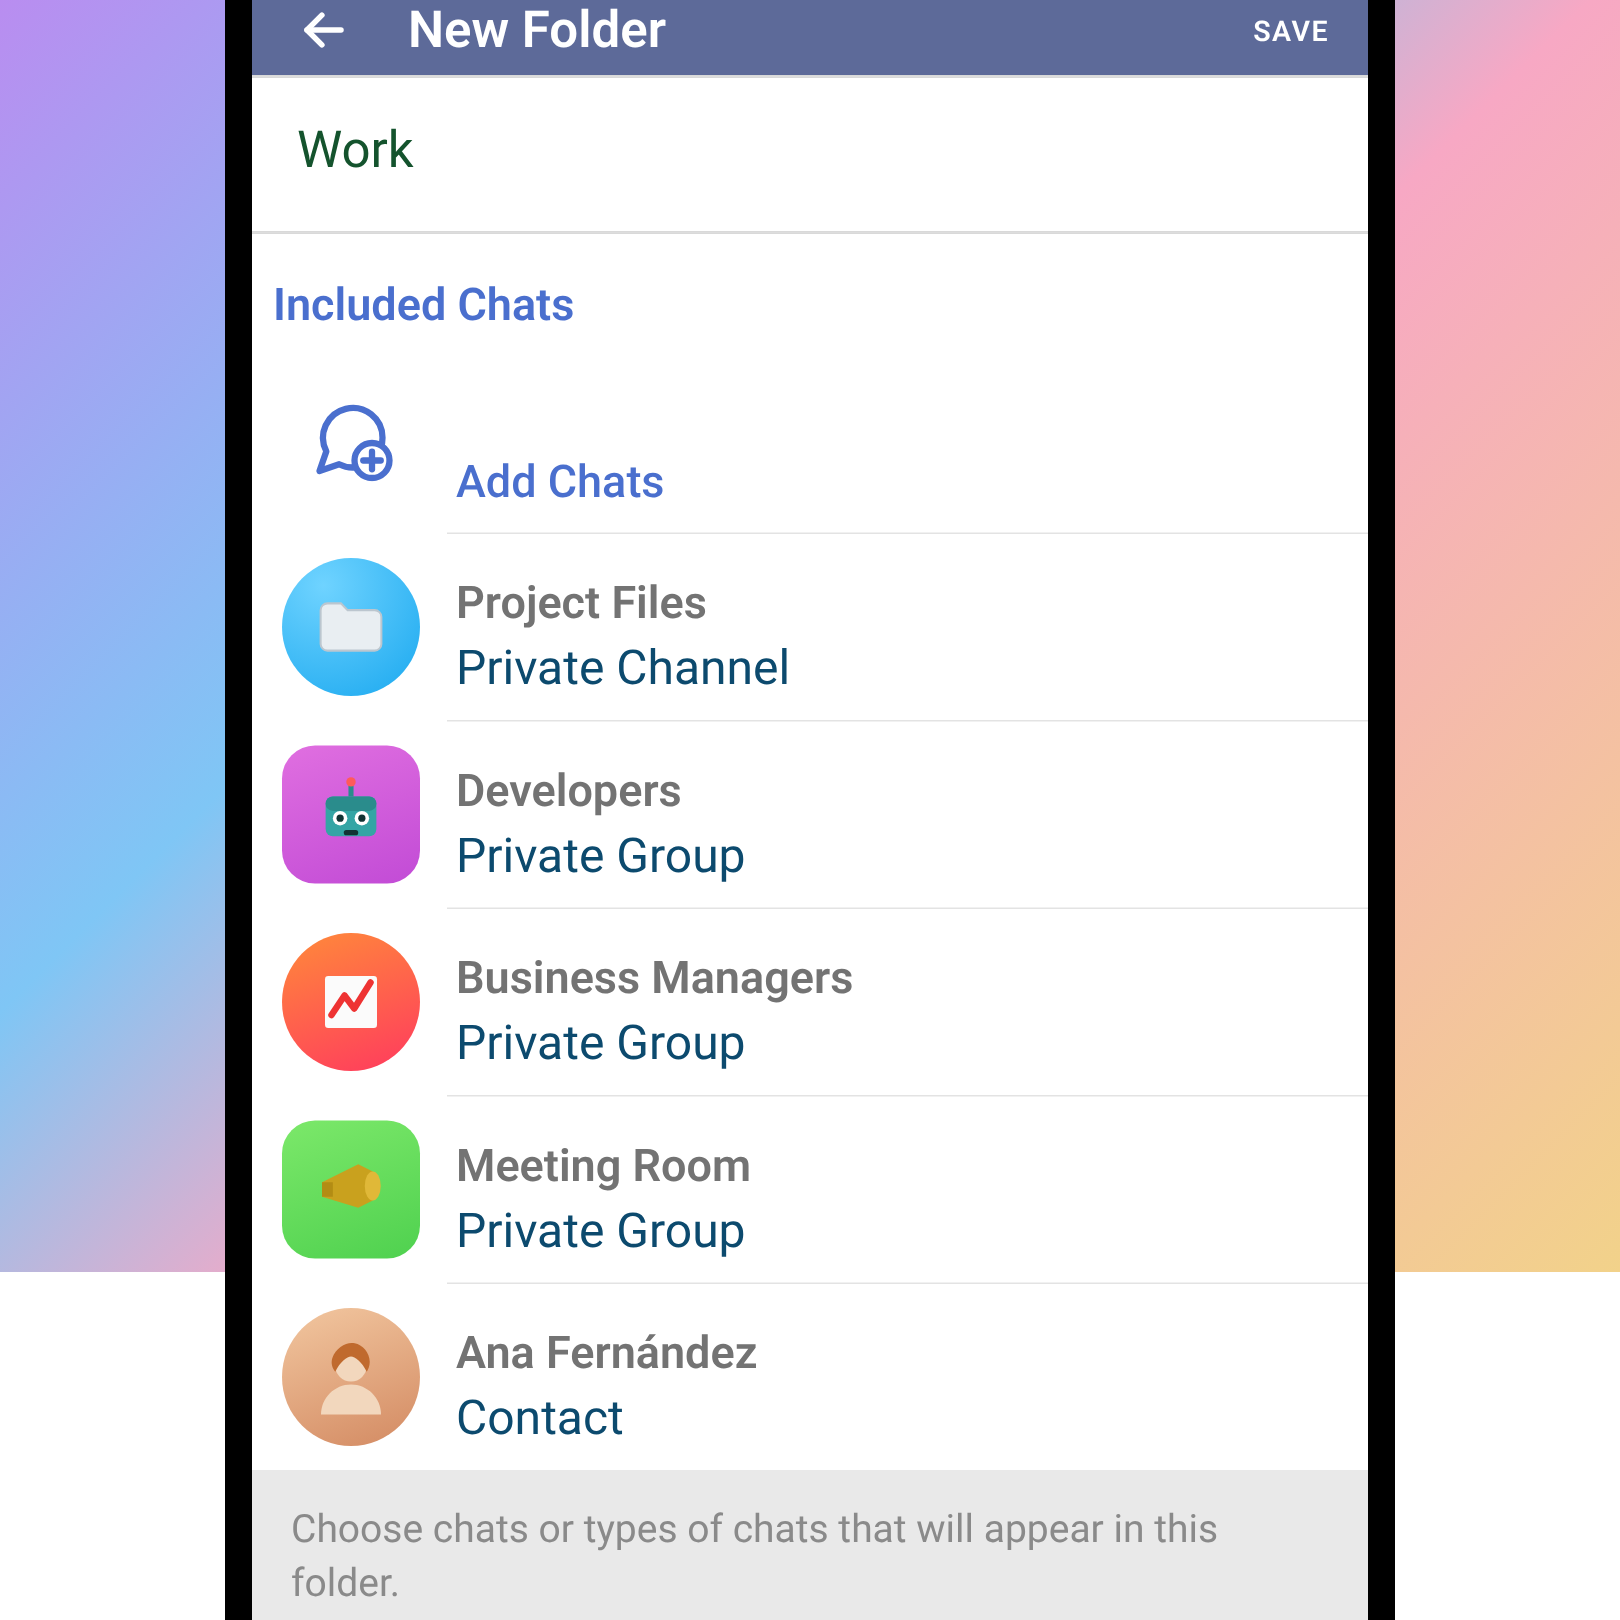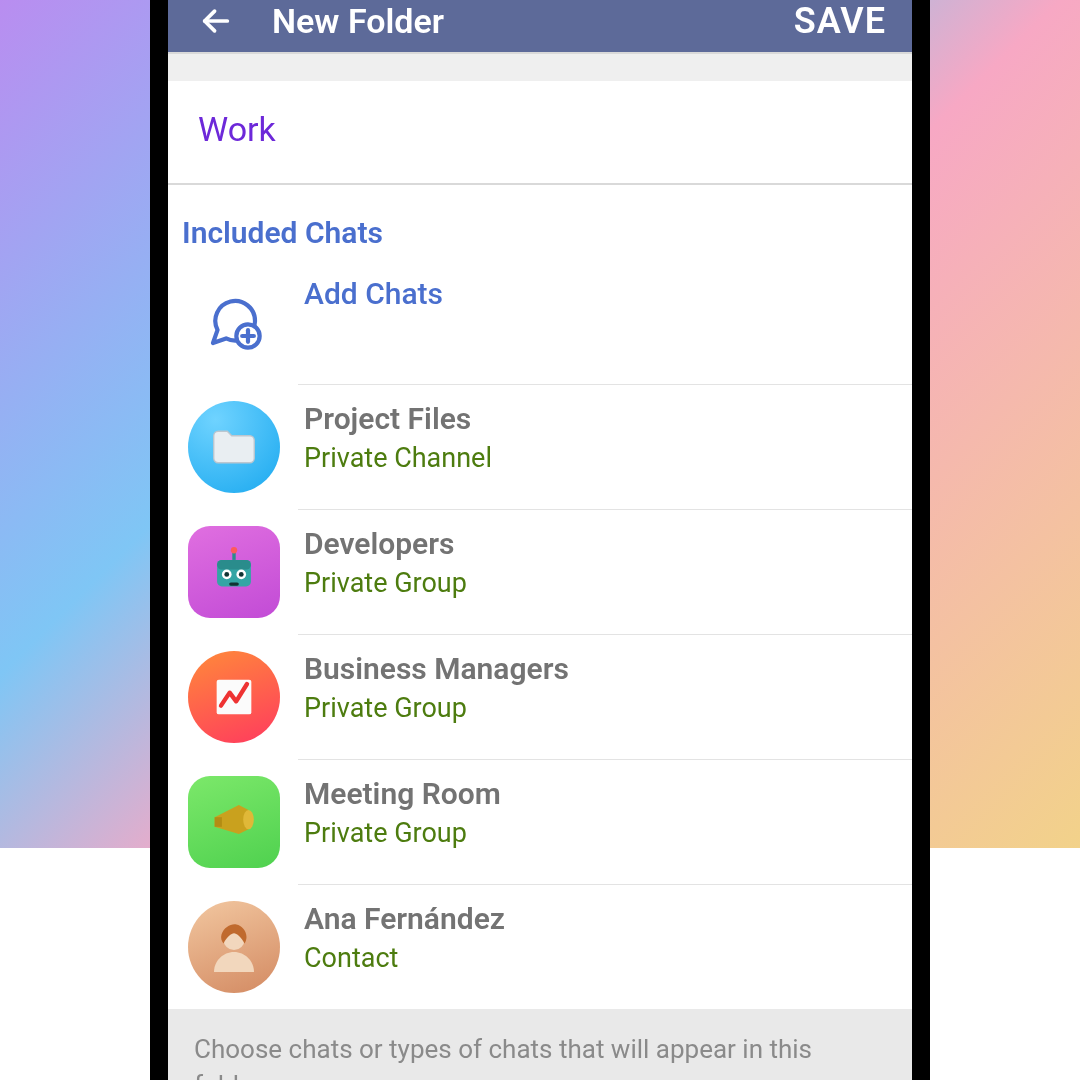--- a/index.html
+++ b/index.html
@@ -23,49 +23,49 @@
   }
   .titlebar {
     background: #5d6a99;
     height: 78px;
     display: flex; align-items: center;
     color: #fff;
     padding: 0 20px 10px 20px;
   }
   .titlebar .back { width: 56px; display:flex; align-items:center; justify-content:center; }
   .titlebar .title { flex: 1; font-size: 34px; font-weight: 600; padding-left: 28px; }
-  .titlebar .save { font-size: 36px; font-weight: 600; letter-spacing: 1px; padding-right: 6px; }
+  .titlebar .save { font-size: 19px; font-weight: 600; letter-spacing: 1px; padding-right: 6px; }
   .gap { height: 22px; background: #e9e9e9; border-top:1px solid #d9d9d9; border-bottom:1px solid #d9d9d9; }
   .name-field {
     background: #fff;
     padding: 28px 30px 34px 30px;
-    font-size: 34px; color: #6d28d9; margin-top: 27px;
+    font-size: 34px; color: #14532d;
   }
   .section {
     background: #fff;
   }
   .section-header {
     color: #4a6fce; font-size: 30px; font-weight: 600;
     padding: 30px 30px 10px 14px;
   }
   .row {
-    display: flex; align-items: flex-start;
+    display: flex; align-items: flex-end;
     padding: 16px 16px 16px 20px;
     min-height: 118px;
   }
   .row .avatar {
     width: 92px; height: 92px; border-radius: 50%;
     flex: 0 0 92px;
     display:flex; align-items:center; justify-content:center;
     font-size: 48px;
   }
   .row .avatar.rounded-square { border-radius: 22px; }
   .row .texts { padding-left: 24px; flex:1; }
   .row .primary { font-size: 30px; font-weight: 600; color: #737373; }
-  .row .secondary { font-size: 27px; color: #4d7c0f; margin-top: 6px; }
+  .row .secondary { font-size: 32px; color: #0c4a6e; margin-top: 6px; }
   .row.addchats .avatar { background: transparent; }
   .row.addchats .primary { color: #4a6fce; font-weight: 500; font-size: 30px; }
   .divider { height:1px; background:#e3e3e3; margin-left: 130px; }
   .footer {
     background: #e9e9e9;
     color: #8a8a8a;
     font-size: 26px;
     line-height: 1.4;
     padding: 22px 26px 40px 26px;
   }

